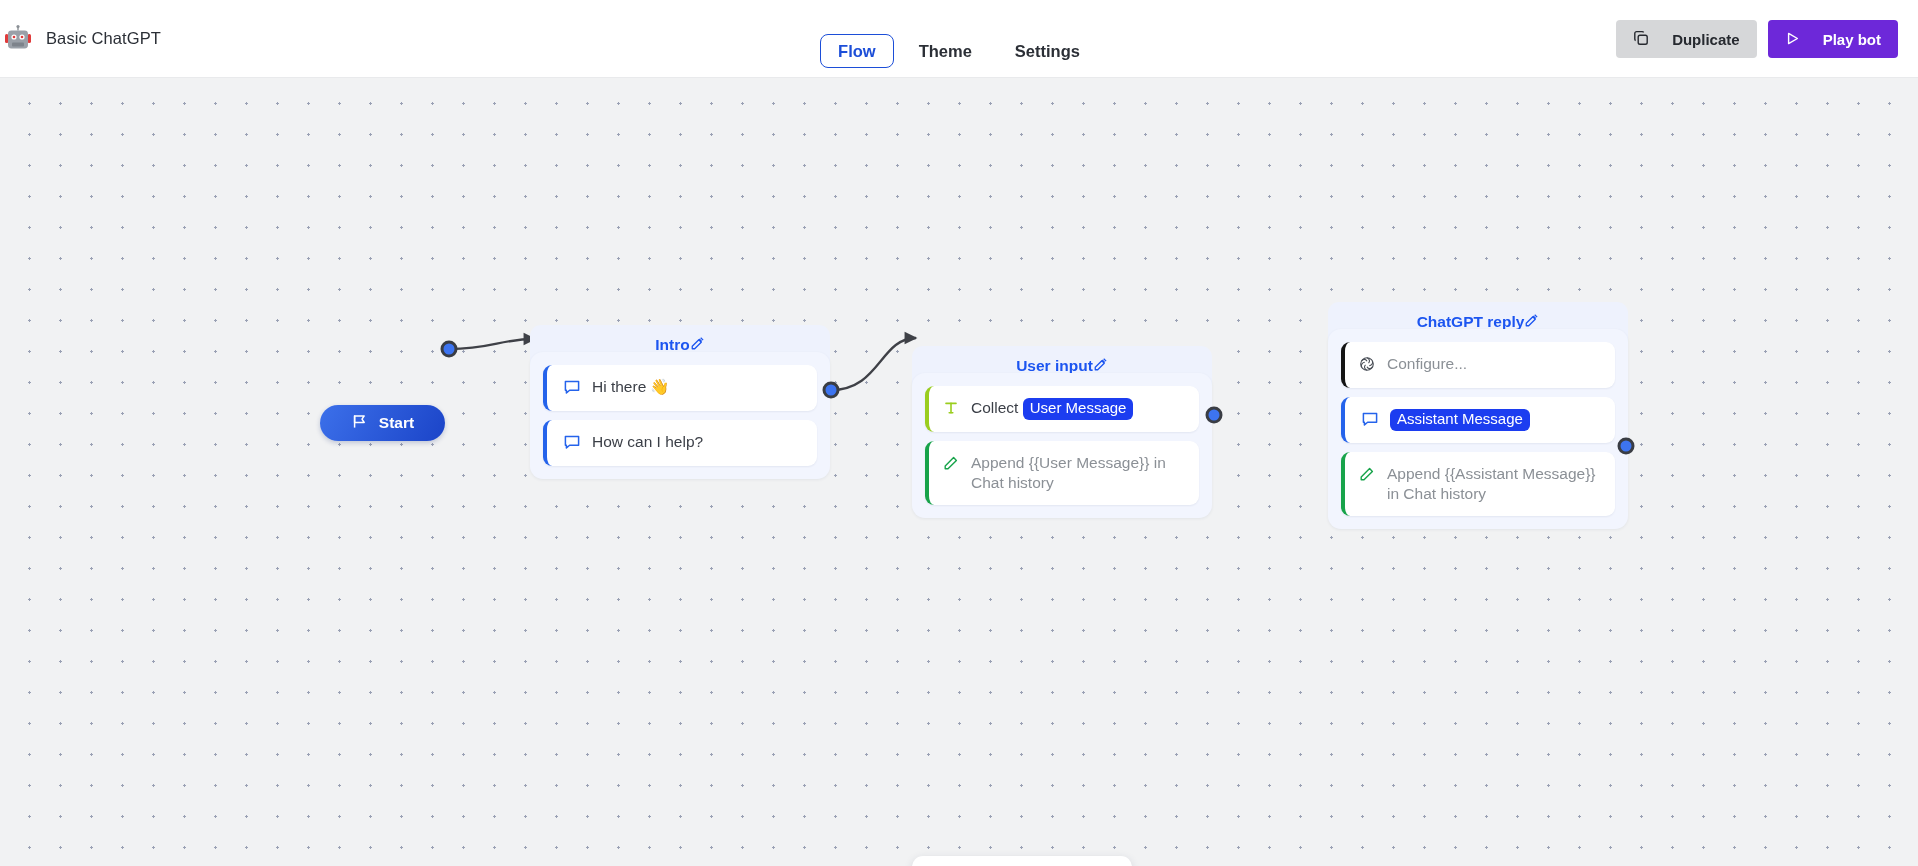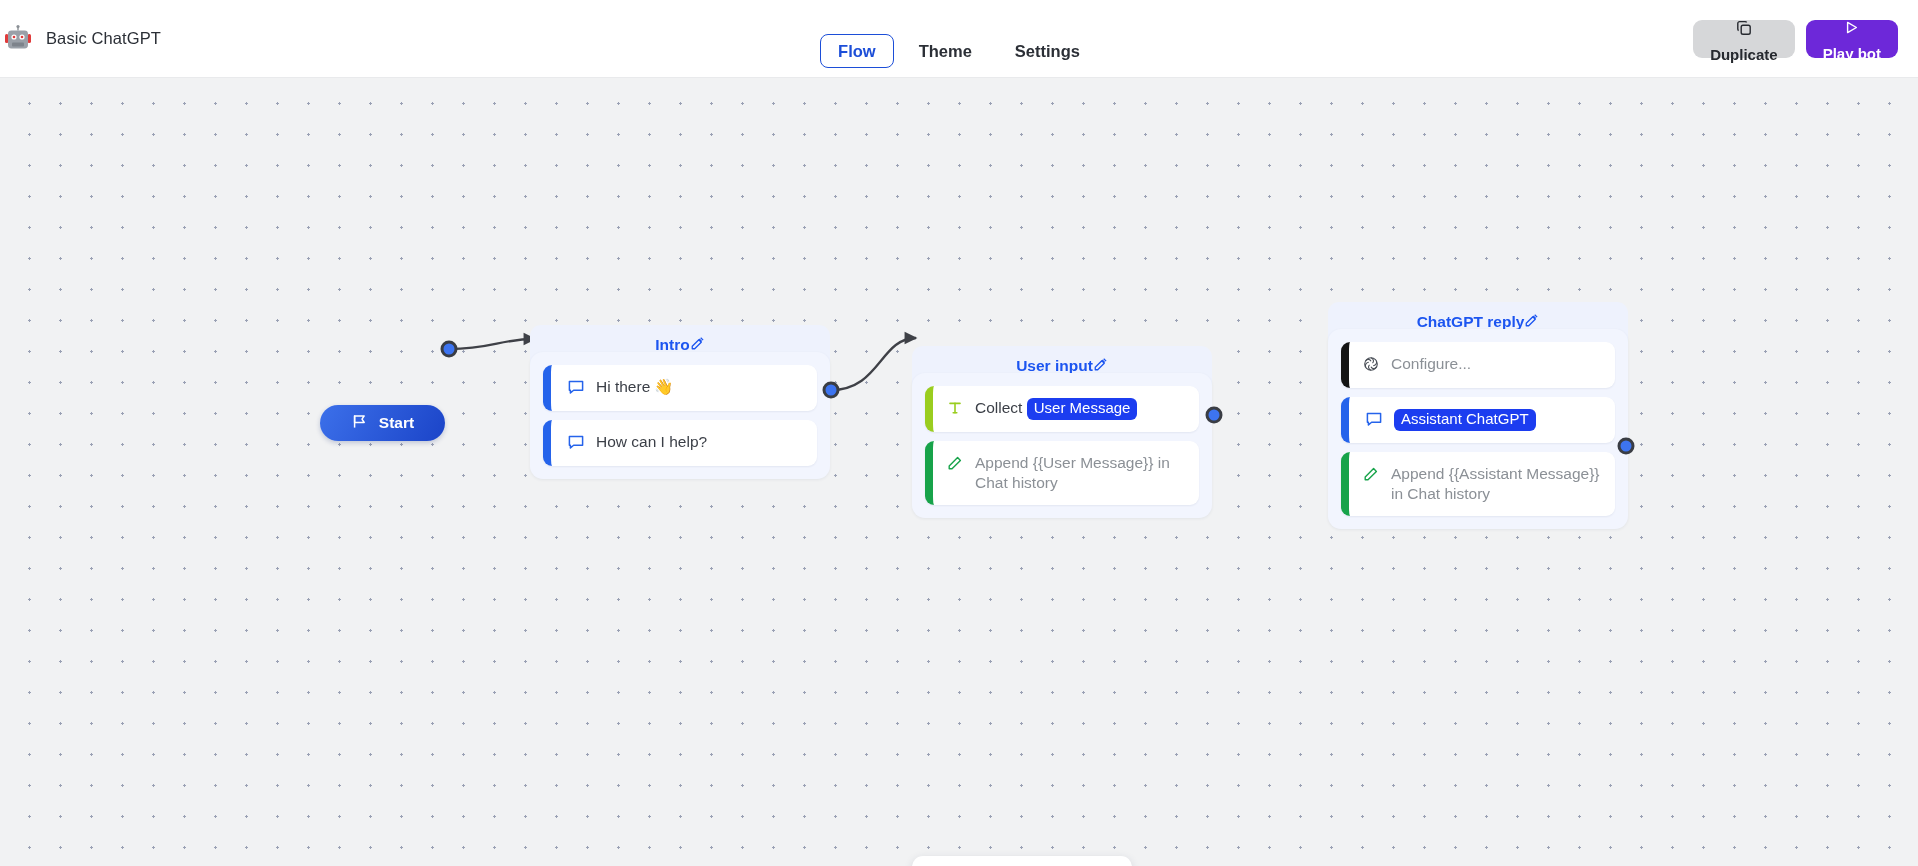--- a/index.html
+++ b/index.html
@@ -34,24 +34,24 @@
     padding: 8px 17px; border-radius: 8px; border: 1px solid transparent;
     background: transparent; cursor: pointer; line-height: 1;
   }
   .tab.active { color: #1c4ed8; border-color: #1c4ed8; background: #fff; }
 
   .top-actions {
     position: absolute; right: 20px; top: 0; height: 78px;
     display: flex; align-items: center; gap: 11px;
   }
   .btn {
-    display: flex; align-items: center; gap: 9px;
-    height: 38px; padding: 0 17px; border-radius: 9px;
+    display: flex; align-items: center; gap: 23px;
+    height: 38px; padding: 0 17px; border-radius: 4px;
     font-size: 15px; font-weight: bold; cursor: pointer;
-    border: none; line-height: 1; flex-direction: column;
+    border: none; line-height: 1;
   }
   .btn-dup { background: #d6d7d9; color: #26292f; }
   .btn-play { background: #6d28d9; color: #fff; }
 
   
   .canvas {
     position: absolute; top: 78px; left: 0;
     width: 1918px; height: 788px;
     background-color: #f1f2f3;
     background-image: radial-gradient(#9aa1b4 1.1px, transparent 1.2px);
@@ -82,21 +82,21 @@
   }
   .group-title { font-size: 15.5px; font-weight: bold; color: #1c55f0; line-height: 1; }
   .group-body {
     position: absolute; top: 27px; left: 0; width: 100%;
     background: #f2f5fe; border-radius: 13px;
     padding: 13px; display: flex; flex-direction: column; gap: 9px;
     box-shadow: 0 1px 3px rgba(40,50,90,.07);
   }
   .item {
     background: #fff; border-radius: 9px;
-    border-left: 8px solid #4d7c0f;
+    border-left: 4px solid #4d7c0f;
     padding: 12px 14px 12px 13px;
     display: flex; align-items: flex-start; gap: 11px;
     font-size: 15.5px; color: #3b3f47; line-height: 1.3;
     box-shadow: 0 1px 2px rgba(30,40,80,.07);
     cursor: pointer; min-height: 46px;
   }
   .item .ico { flex: 0 0 auto; width: 18px; height: 18px; margin-top: 1px; }
   .item .txt { flex: 1 1 auto; }
   .item.b-blue   { border-left-color: #2563eb; padding-left: 16px; }
   .item.b-lime   { border-left-color: #9acd1f; }
@@ -296,21 +296,21 @@
         </span>
         <span class="txt muted">Configure...</span>
       </div>
       <div class="item b-blue">
         <span class="ico">
           <svg width="18" height="18" viewBox="0 0 18 18" fill="none" stroke="#2563eb" stroke-width="1.5" stroke-linejoin="round">
             <path d="M2.4 3.6h13.2v8.6H6.6L3.4 15V12.2H2.4Z"></path>
           </svg>
         </span>
         <span class="txt">
-          <span class="chip">Assistant ChatGPT</span>
+          <span class="chip">Assistant Message</span>
         </span>
       </div>
       <div class="item b-green">
         <span class="ico">
           <svg width="18" height="18" viewBox="0 0 18 18" fill="none" stroke="#17a34a" stroke-width="1.4" stroke-linejoin="round">
             <path d="M3.2 14.8V12l8.4-8.4 2.8 2.8-8.4 8.4H3.2Z"></path>
           </svg>
         </span>
         <span class="txt muted">Append {{Assistant Message}} in Chat history</span>
       </div>

